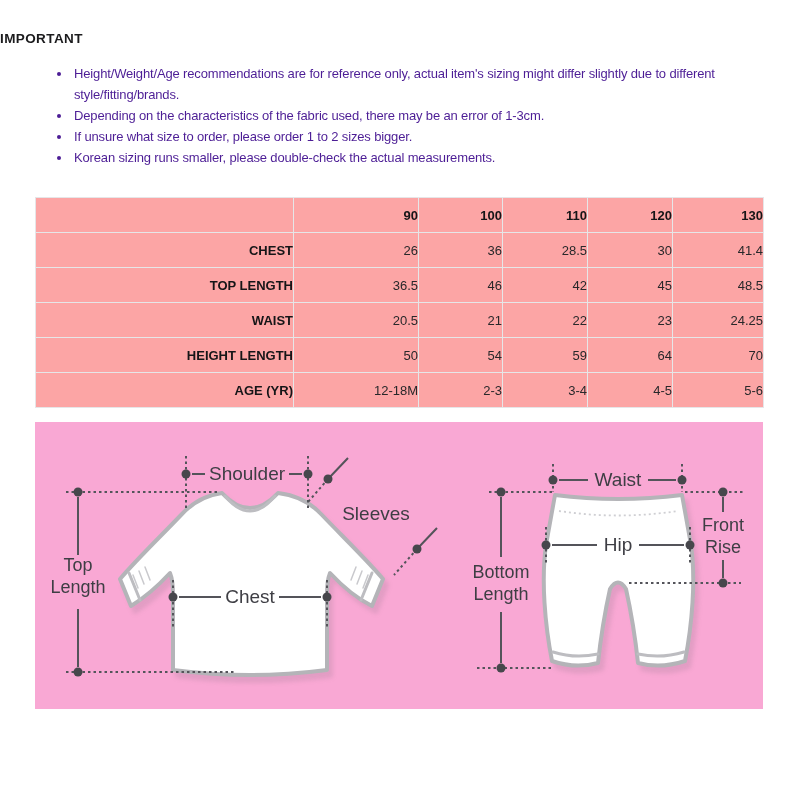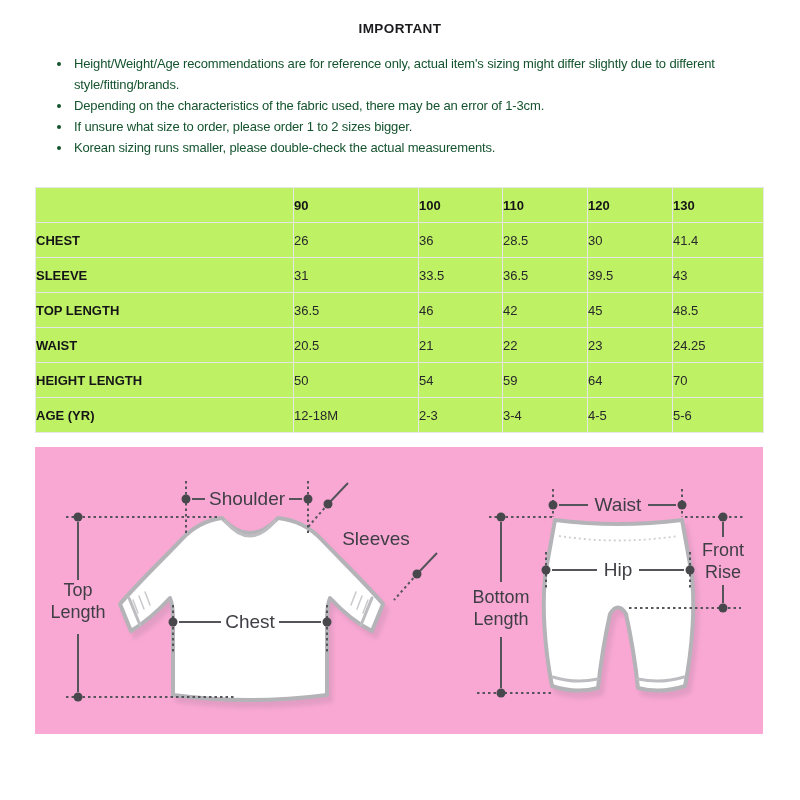--- a/index.html
+++ b/index.html
@@ -6,59 +6,59 @@
   html, body { width: 800px; background: #ffffff; }
   body {
     height: 800px;
     font-family: "Liberation Sans", sans-serif;
     color: #222326;
     overflow: hidden;
   }
   .page { width: 800px; height: 800px; position: relative; }
 
   .important-title {
-    padding-top: 21px;
-    text-align: center;
+    padding-top: 31px;
+    text-align: left;
     font-size: 13.5px;
     font-weight: bold;
     letter-spacing: 0.4px;
     color: #1b1b1d;
   }
 
   .bullets {
     margin: 17px 40px 0 58px;
     width: 706px;
     list-style: disc outside;
     padding-left: 14px;
     font-size: 13px;
     line-height: 21px;
     letter-spacing: -0.15px;
-    color: #14532d;
+    color: #4c1d95;
   }
   .bullets li { padding-left: 2px; }
 
   table.size-table {
     margin: 29px 0 0 35px;
     width: 728px;
     border-collapse: collapse;
     table-layout: fixed;
     font-size: 13px;
   }
   table.size-table col.c-label { width: 258px; }
   table.size-table col.c-90    { width: 125px; }
   table.size-table col.c-100   { width: 84px;  }
   table.size-table col.c-110   { width: 85px;  }
   table.size-table col.c-120   { width: 85px;  }
   table.size-table col.c-130   { width: 91px;  }
   table.size-table th, table.size-table td {
     border: 1px solid #e6e6e8;
     height: 35px;
-    text-align: left;
+    text-align: right;
     vertical-align: middle;
-    background: #bef264;
+    background: #fca5a5;
   }
   table.size-table thead th { font-weight: bold; color: #151517; }
   table.size-table tbody th { font-weight: bold; color: #151517; }
   table.size-table tbody td { font-weight: normal; color: #28282a; }
 
   .diagram-panel {
     margin: 14px 0 0 35px;
     width: 728px;
     height: 287px;
     background: #f9a8d4;
@@ -121,28 +121,20 @@
         </tr>
       </thead>
     <tbody>
         <tr>
           <th>CHEST</th>
           <td>26</td>
           <td>36</td>
           <td>28.5</td>
           <td>30</td>
           <td>41.4</td>
-        </tr>
-        <tr>
-          <th>SLEEVE</th>
-          <td>31</td>
-          <td>33.5</td>
-          <td>36.5</td>
-          <td>39.5</td>
-          <td>43</td>
         </tr>
         <tr>
           <th>TOP LENGTH</th>
           <td>36.5</td>
           <td>46</td>
           <td>42</td>
           <td>45</td>
           <td>48.5</td>
         </tr>
         <tr>

